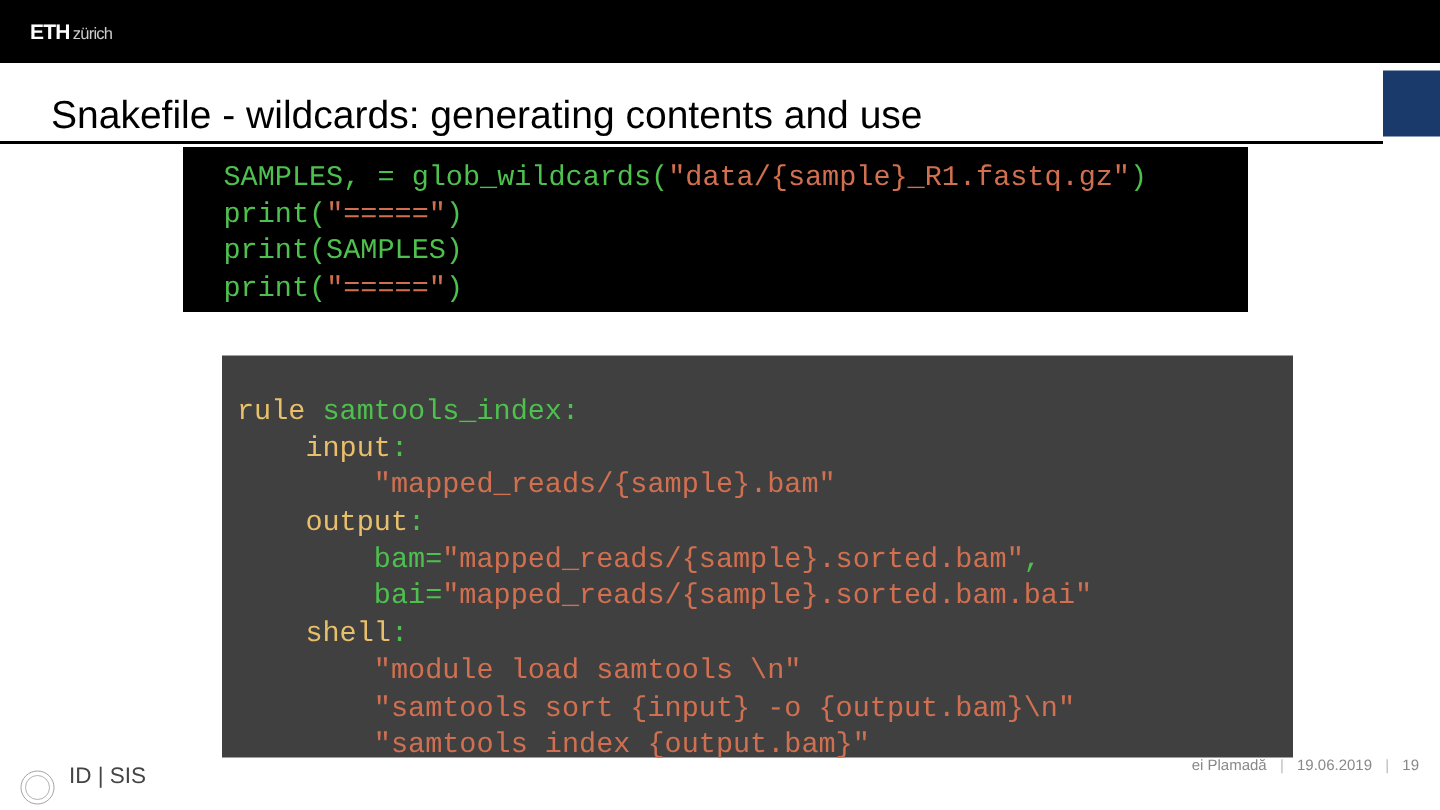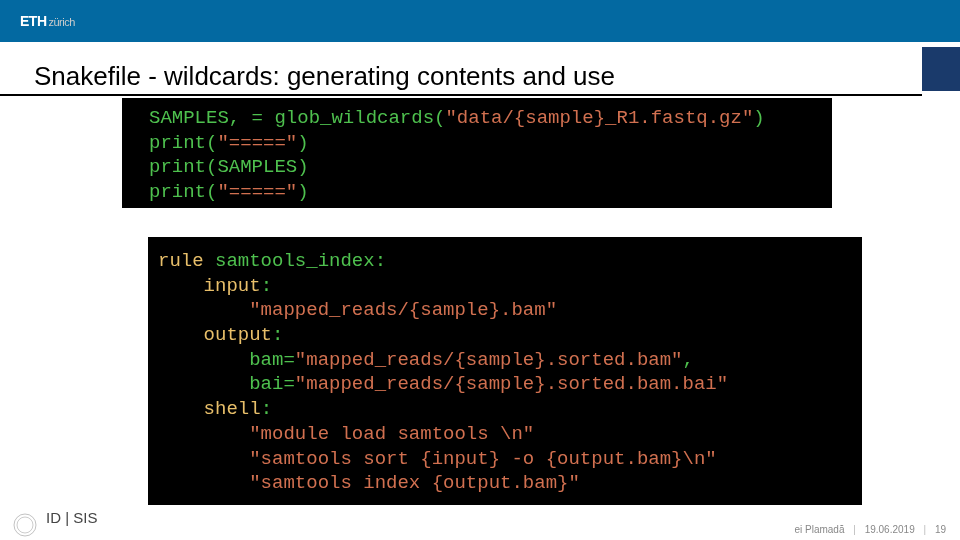--- a/index.html
+++ b/index.html
@@ -7,21 +7,21 @@
     width: 960px;
     height: 540px;
     background: #ffffff;
     font-family: Arial, Helvetica, sans-serif;
     position: relative;
     overflow: hidden;
   }
   .top-bar {
     width: 100%;
     height: 42px;
-    background: #0369a1;
+    background: #000000;
     display: flex;
     align-items: center;
     padding-left: 20px;
   }
   .eth-logo {
     color: #ffffff;
     font-weight: bold;
     font-size: 14px;
     letter-spacing: -0.5px;
   }
@@ -61,25 +61,25 @@
     padding: 8px 27px;
     line-height: 1.3;
     white-space: pre;
   }
   .code-block-2 {
     position: absolute;
     left: 148px;
     top: 237px;
     width: 714px;
     height: 268px;
-    background: #000000;
+    background: #404040;
     font-family: "Consolas", "Courier New", monospace;
     font-size: 19px;
     color: #4EC04E;
-    padding: 12px 10px;
+    padding: 25px 10px;
     line-height: 1.3;
     white-space: pre;
   }
   .kw { color: #E8BF6A; }
   .str { color: #D17050; }
   .footer {
     position: absolute;
     bottom: 10px;
     left: 0;
     width: 100%;
@@ -104,21 +104,21 @@
     display: flex;
     align-items: center;
     justify-content: center;
     font-size: 9px;
     color: #888;
     overflow: hidden;
   }
   .footer-right {
     position: absolute;
     right: 14px;
-    bottom: 5px;
+    bottom: 24px;
     font-size: 10px;
     color: #888888;
   }
   .sep { color: #bbbbbb; margin: 0 6px; }
 </style>
 </head>
 <body>
 
 <div class="top-bar">
   <span class="eth-logo">

